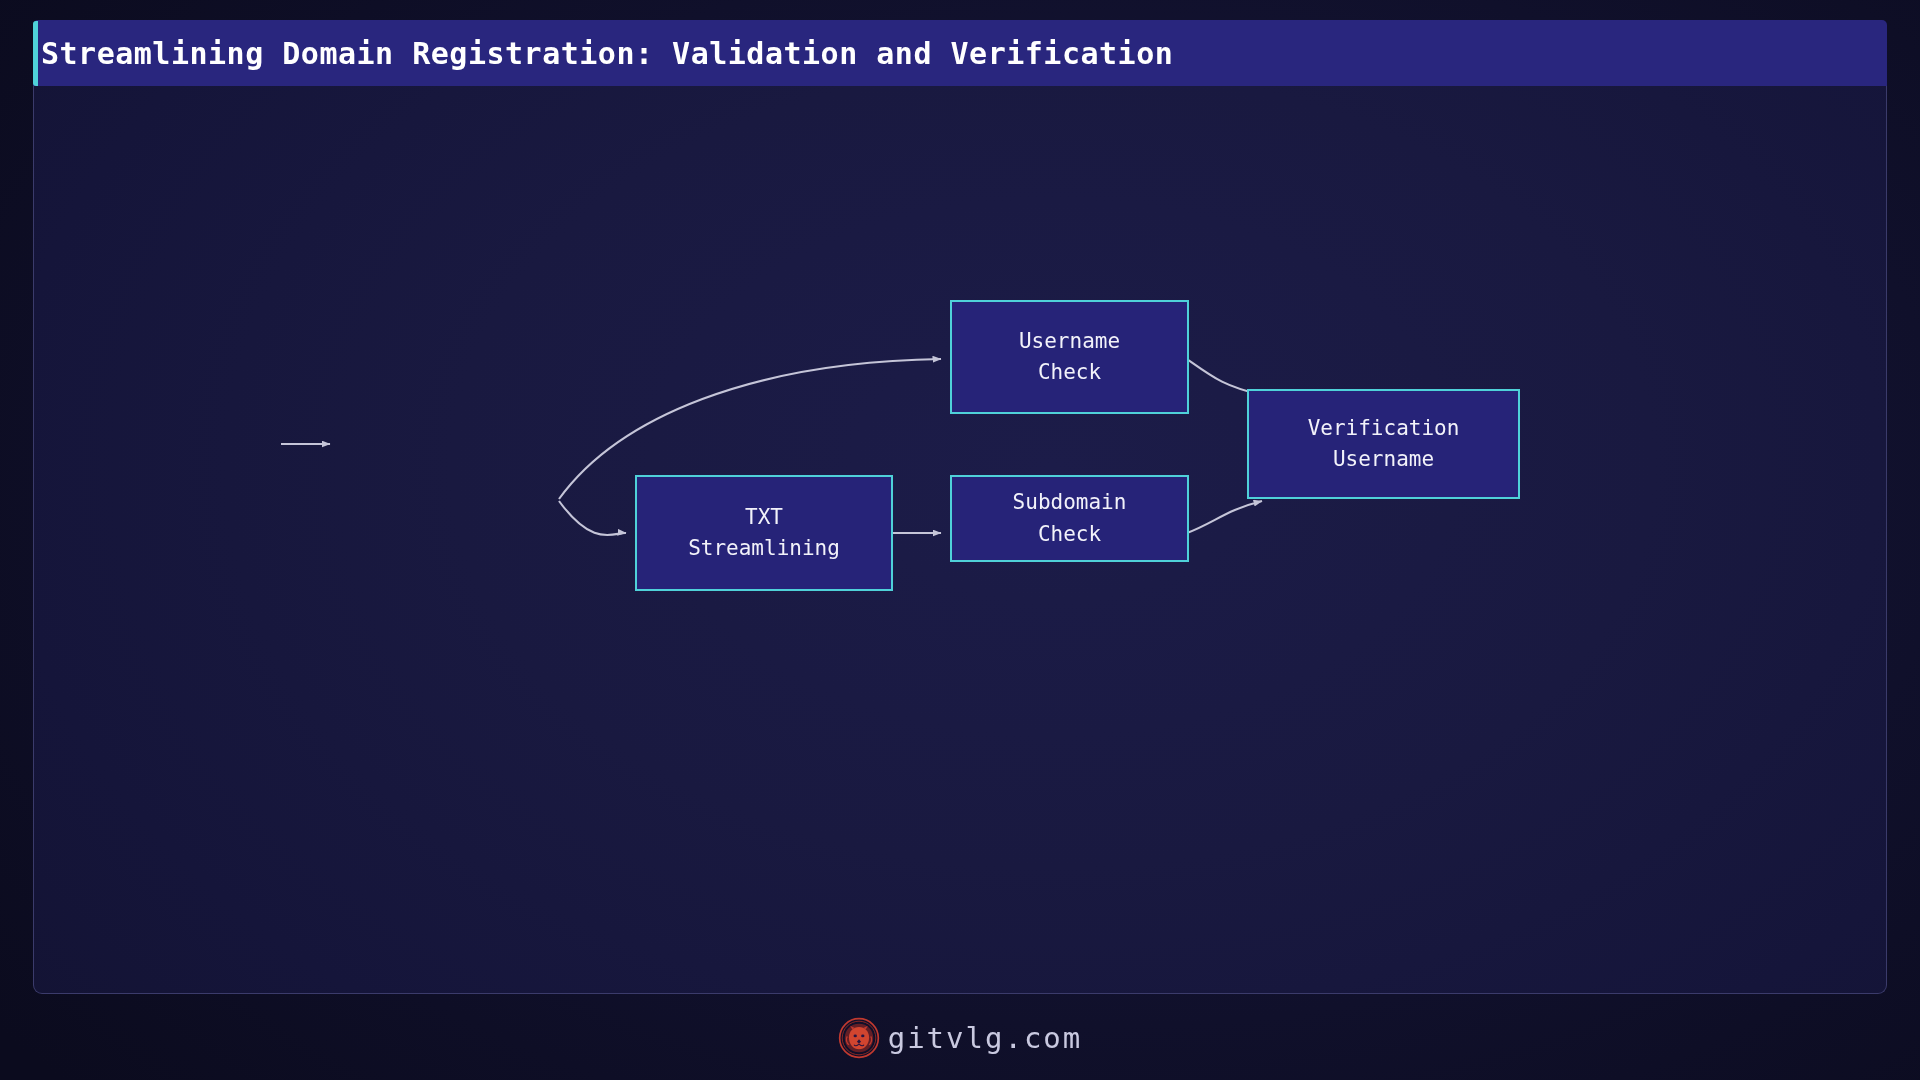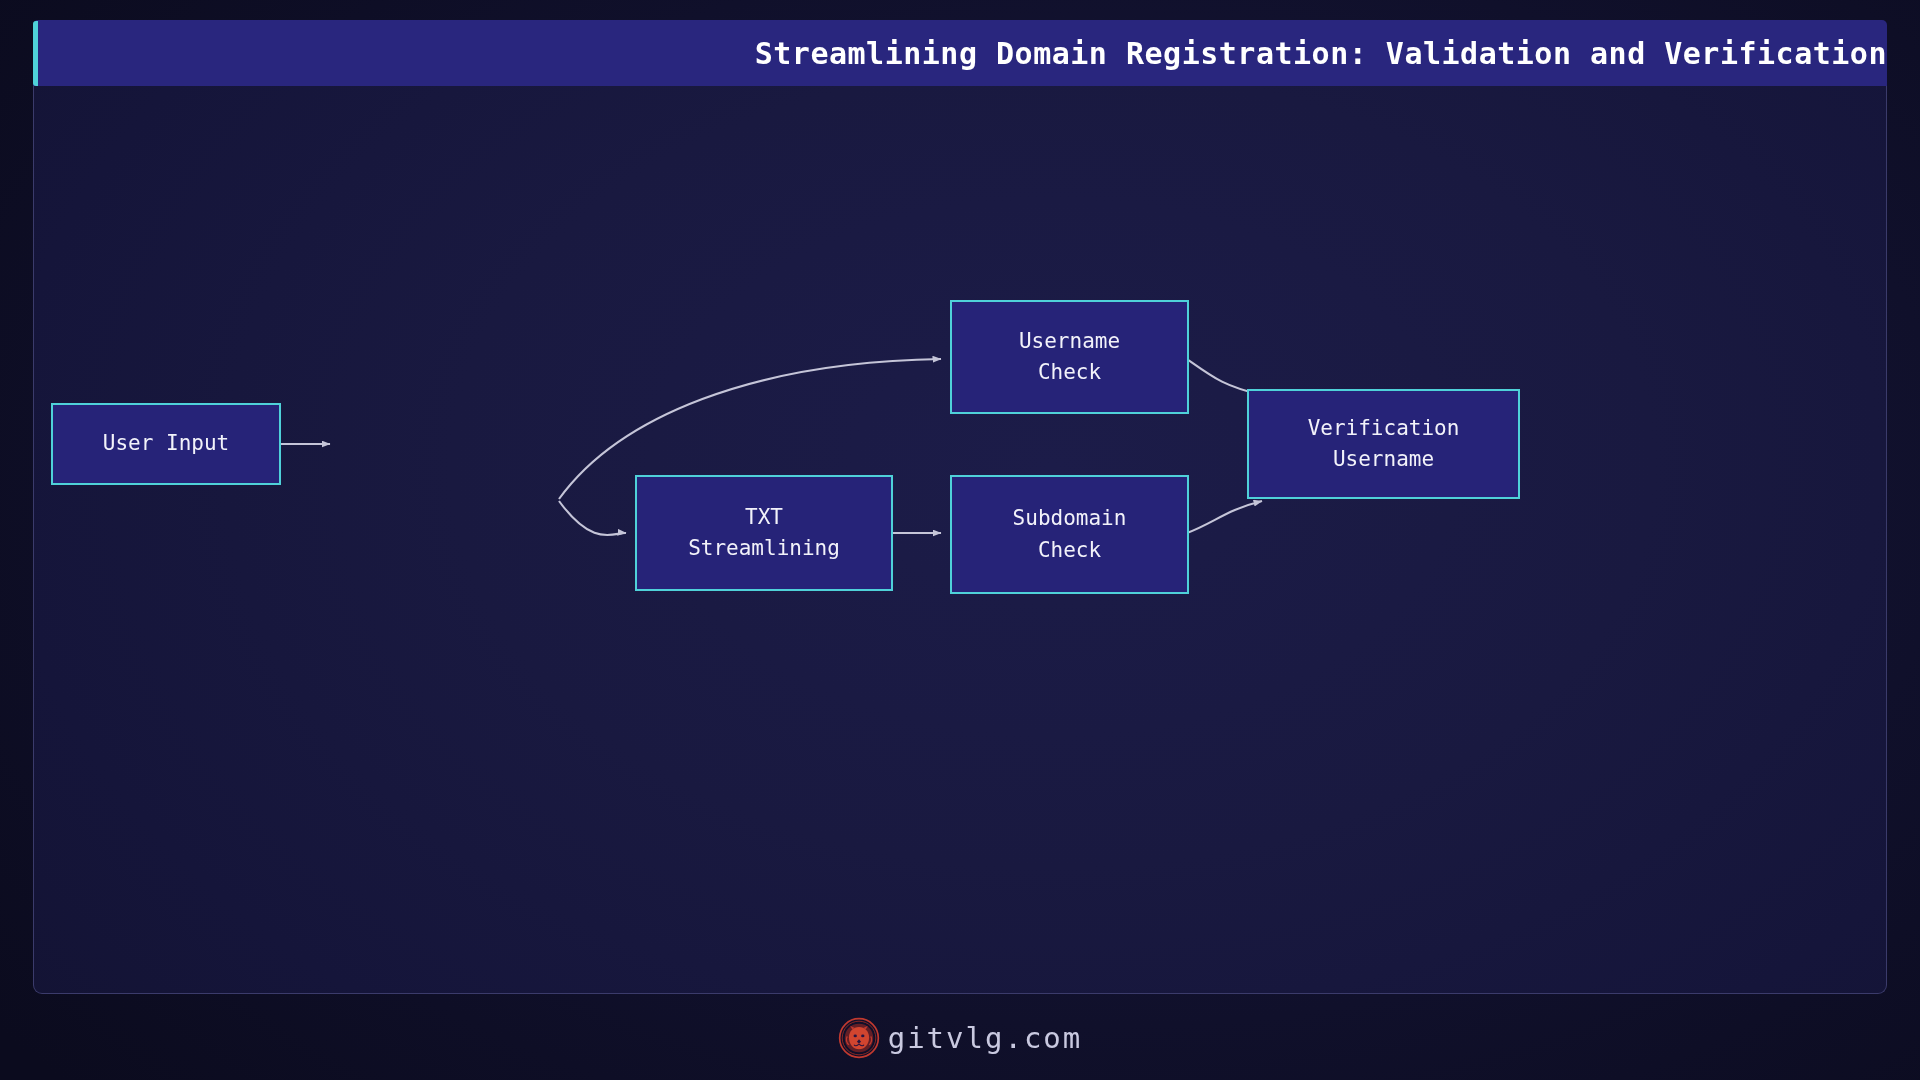--- a/index.html
+++ b/index.html
@@ -25,21 +25,22 @@
     position: absolute;
     left: 33px;
     top: 20px;
     width: 1854px;
     height: 66px;
     background: #29267e;
     border-radius: 5px 5px 0 0;
     box-sizing: border-box;
     display: flex;
     align-items: center;
-    justify-content: flex-end;
+    justify-content: flex-start;
+    padding-left: 8px;
   }
   #title-accent {
     position: absolute;
     left: 33px;
     top: 21px;
     width: 5px;
     height: 65px;
     background: #4fd1d9;
     border-radius: 3px 0 0 3px;
   }
@@ -136,36 +137,33 @@
       <g fill="none" stroke="#c5c5d8" stroke-width="2.1" marker-end="url(#arrowhead)">
         <path d="M 247 358 L 296 358"></path>
         <path d="M 525 413 C 585 330, 720 276, 907 273"></path>
         <path d="M 525 415 C 560 463, 580 446, 592 447"></path>
         <path d="M 857 447 L 907 447"></path>
         <path d="M 1153 273 C 1180 292, 1190 300, 1228 309"></path>
         <path d="M 1153 447 C 1180 437, 1192 424, 1228 415"></path>
       </g>
     </svg>
 
-    <div class="node" style="left:17px; top:317px; width:230px; height:82px;">
-      <span class="ln">User Input</span>
-    </div>
 
 
     <div class="node" style="left:916px; top:214px; width:239px; height:114px;">
       <span class="ln">Username</span>
       <span class="ln">Check</span>
     </div>
 
     <div class="node" style="left:601px; top:389px; width:258px; height:116px;">
       <span class="ln">TXT</span>
       <span class="ln">Streamlining</span>
     </div>
 
-    <div class="node" style="left:916px; top:389px; width:239px; height:119px;">
+    <div class="node" style="left:916px; top:389px; width:239px; height:87px;">
       <span class="ln">Subdomain</span>
       <span class="ln">Check</span>
     </div>
 
     <div class="node" style="left:1213px; top:303px; width:273px; height:110px;">
       <span class="ln">Verification</span>
       <span class="ln">Username</span>
     </div>
 
   </div>

